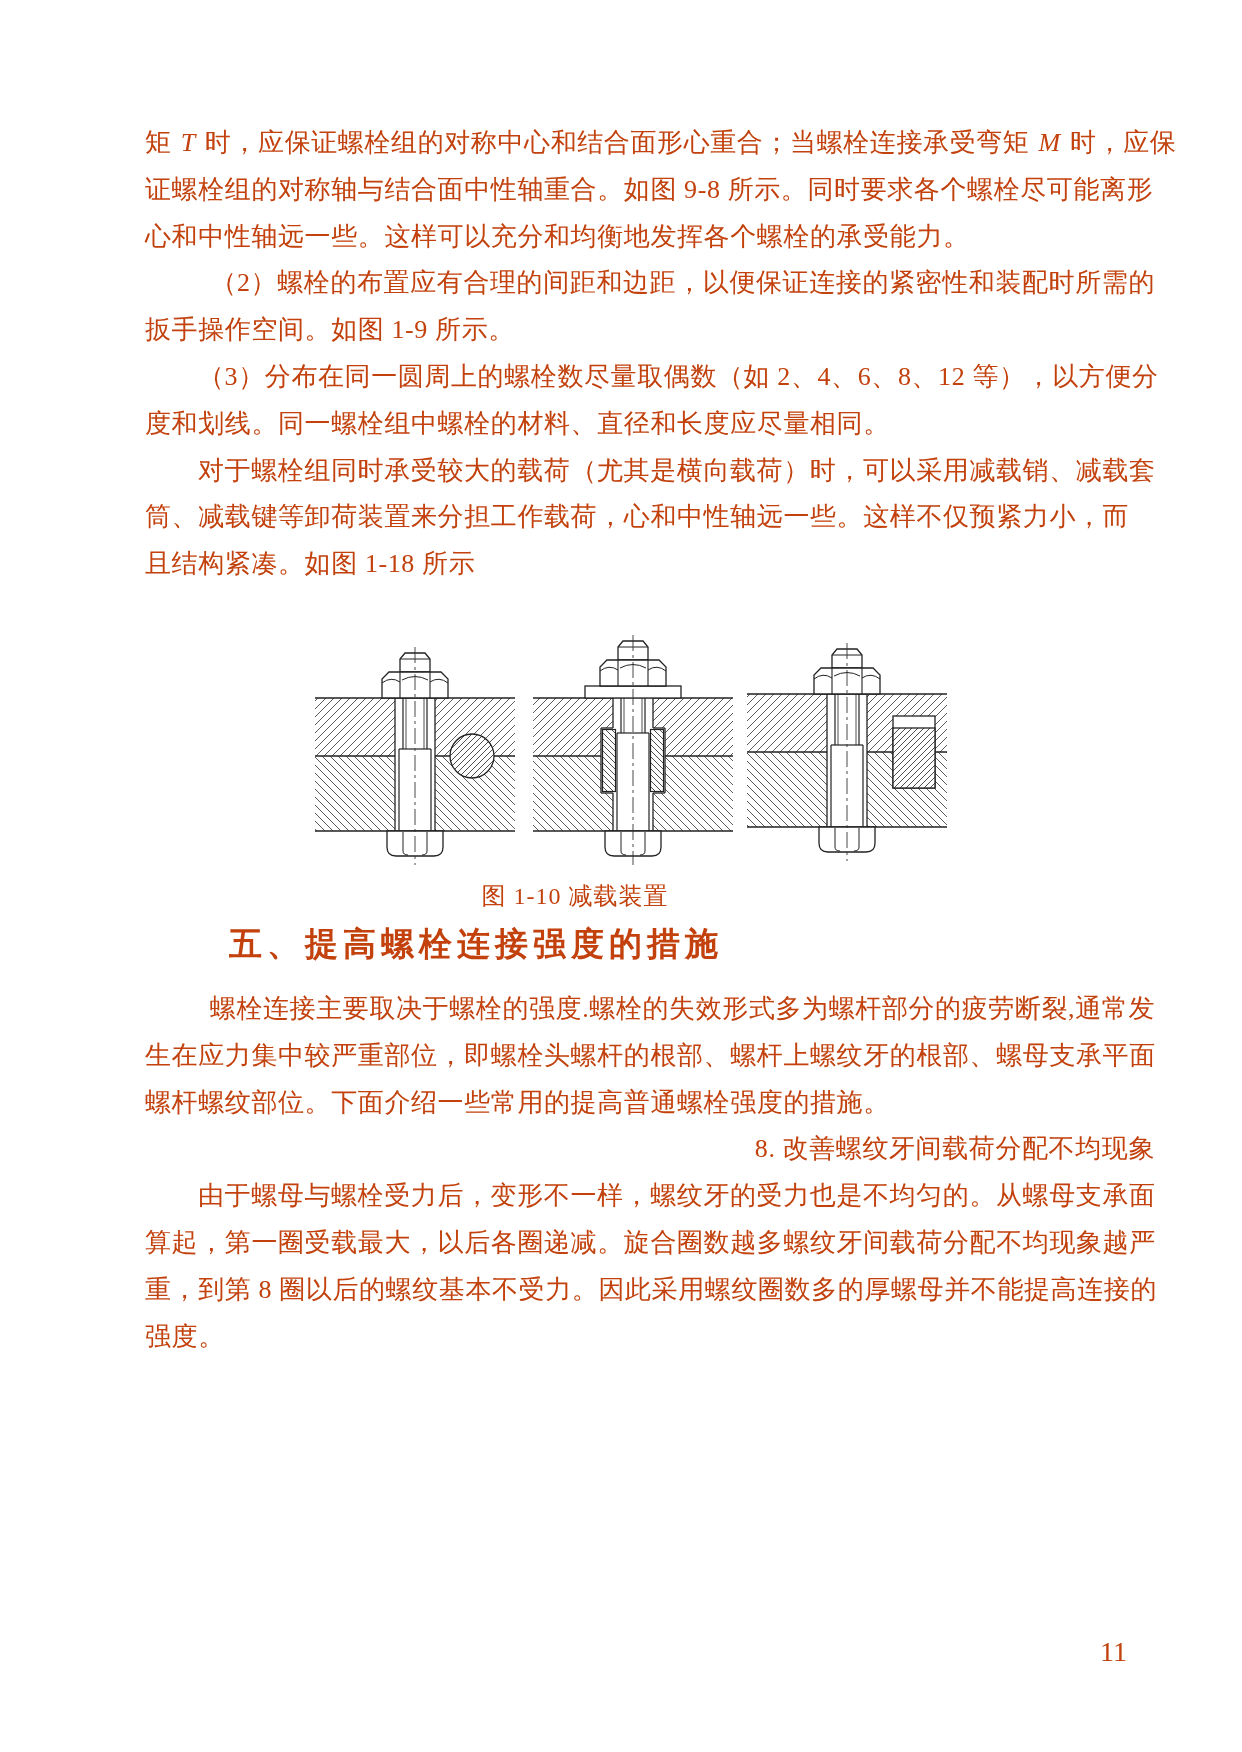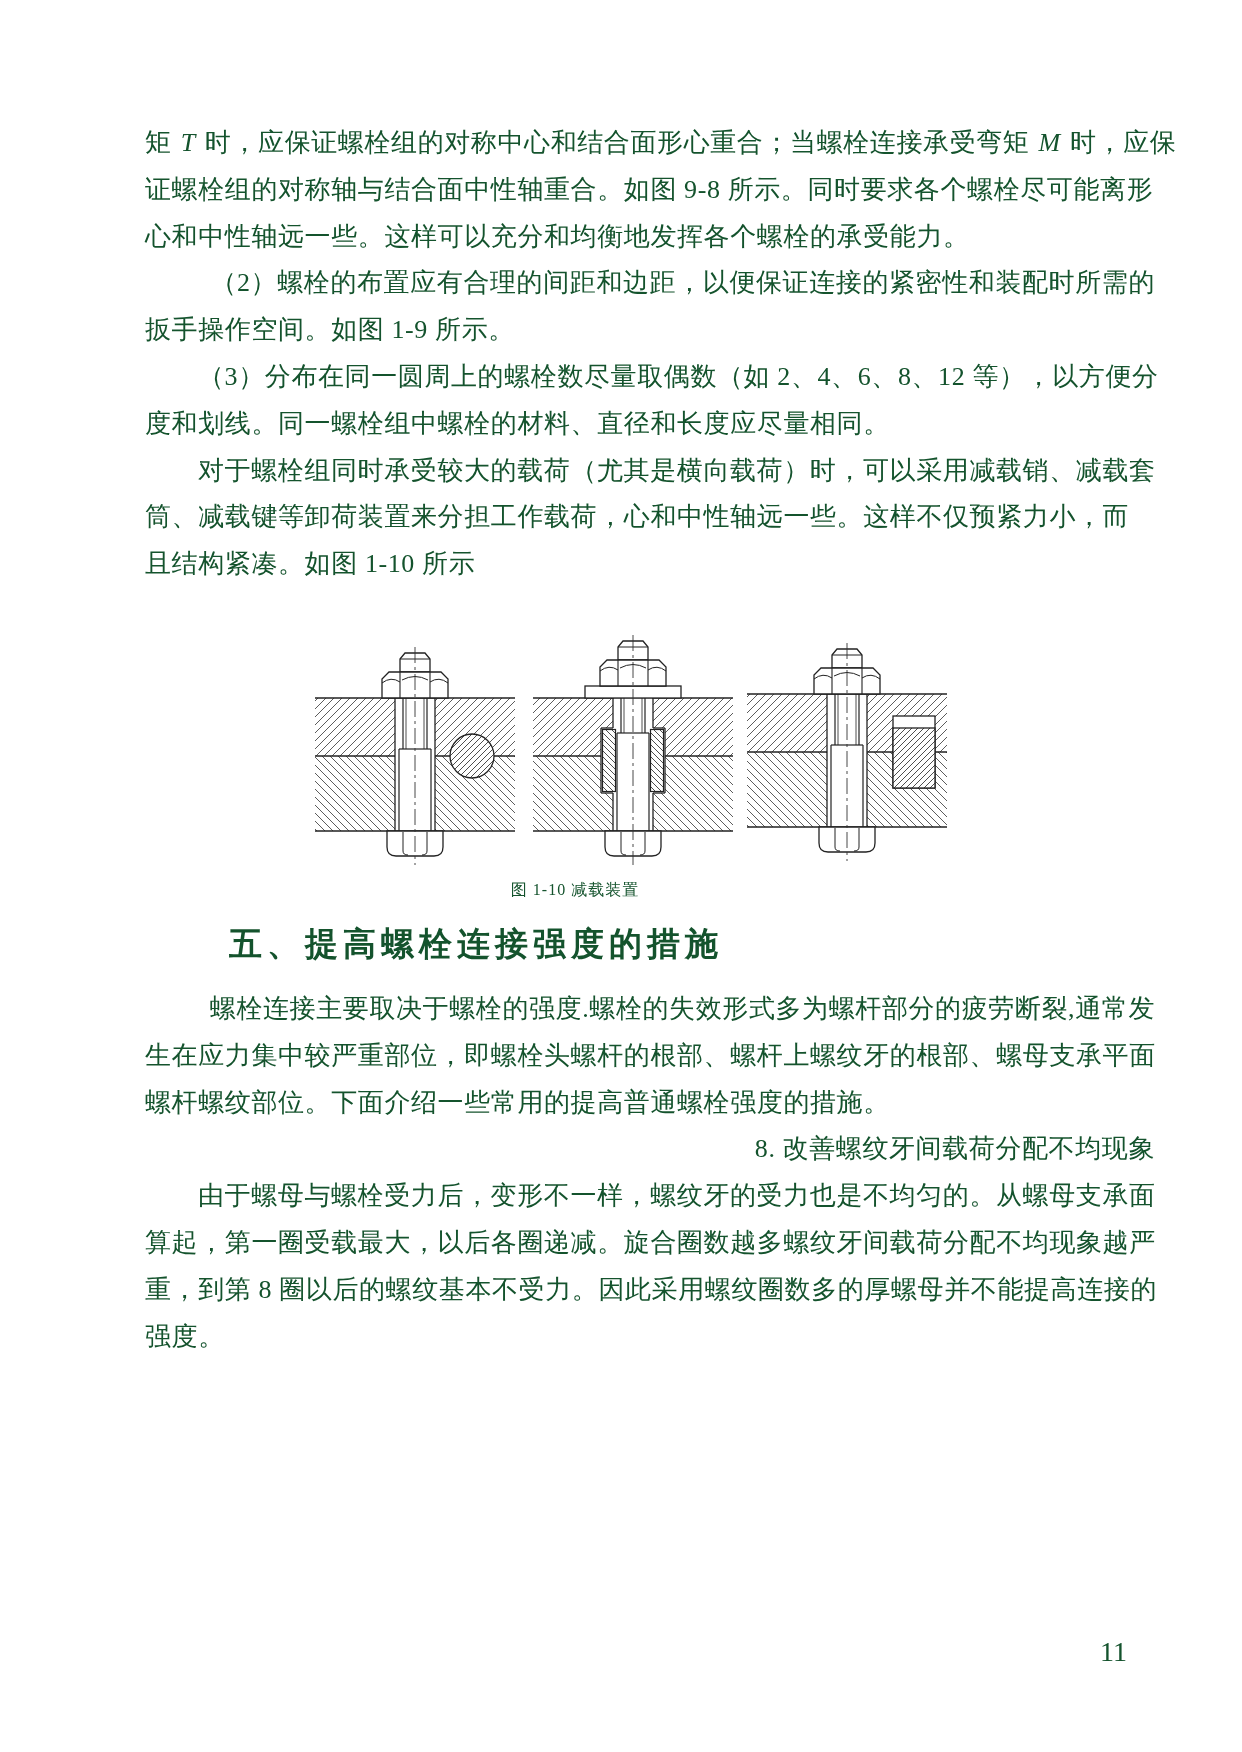--- a/index.html
+++ b/index.html
@@ -1,54 +1,54 @@
 <!DOCTYPE html>
 <html><head>
 <meta charset="utf-8">
 <style>
   html,body{margin:0;padding:0;background:#e8e8e8;}
   .page{
     position:relative;width:1242px;height:1752px;background:#ffffff;
-    font-family:"Liberation Serif","DejaVu Serif",serif;color:#14532d;
+    font-family:"Liberation Serif","DejaVu Serif",serif;color:#c2410c;
     margin:0 auto;overflow:hidden;
   }
   .textblock{position:absolute;left:145px;width:1010px;}
   .line{
     font-size:26px;line-height:46.8px;white-space:nowrap;
     letter-spacing:0.6px;
   }
   .line i{font-style:italic;padding:0 2px;}
   .first-indent{padding-left:53px;text-align:right;}
   .heading{
     font-size:33px;line-height:50px;font-weight:700;letter-spacing:5px;
     margin-left:84px;margin-bottom:17px;white-space:nowrap;
   }
   .figure{position:absolute;left:308px;top:633px;width:650px;height:248px;}
   .caption{
     position:absolute;left:250px;top:880px;width:650px;text-align:center;
-    font-size:16px;letter-spacing:1px;
+    font-size:24px;letter-spacing:1px;
   }
   .pagenum{position:absolute;left:1100px;top:1620px;font-size:28px;margin-top:16px;}
 </style>
 </head>
 <body>
 
 <div class="page">
 
   <div class="textblock" style="top:120px">
       <div class="line">矩 <i>T</i> 时，应保证螺栓组的对称中心和结合面形心重合；当螺栓连接承受弯矩 <i>M</i> 时，应保</div>
       <div class="line">证螺栓组的对称轴与结合面中性轴重合。如图 9-8 所示。同时要求各个螺栓尽可能离形</div>
       <div class="line">心和中性轴远一些。这样可以充分和均衡地发挥各个螺栓的承受能力。</div>
       <div class="line first-indent">（2）螺栓的布置应有合理的间距和边距，以便保证连接的紧密性和装配时所需的</div>
       <div class="line">扳手操作空间。如图 1-9 所示。</div>
       <div class="line first-indent">（3）分布在同一圆周上的螺栓数尽量取偶数（如 2、4、6、8、12 等），以方便分</div>
       <div class="line">度和划线。同一螺栓组中螺栓的材料、直径和长度应尽量相同。</div>
       <div class="line first-indent">对于螺栓组同时承受较大的载荷（尤其是横向载荷）时，可以采用减载销、减载套</div>
       <div class="line">筒、减载键等卸荷装置来分担工作载荷，心和中性轴远一些。这样不仅预紧力小，而</div>
-      <div class="line">且结构紧凑。如图 1-10 所示</div>
+      <div class="line">且结构紧凑。如图 1-18 所示</div>
     </div>
 
   <div class="figure">
     <svg width="650" height="248" viewBox="0 0 650 248">
       <defs>
         <pattern id="hUp" width="8" height="8" patternUnits="userSpaceOnUse">
           <rect width="8" height="8" fill="#ffffff"></rect>
           <path d="M0 8 L8 0" stroke="#4a4a4a" stroke-width="0.9"></path>
         </pattern>
         <pattern id="hDn" width="8" height="8" patternUnits="userSpaceOnUse">

